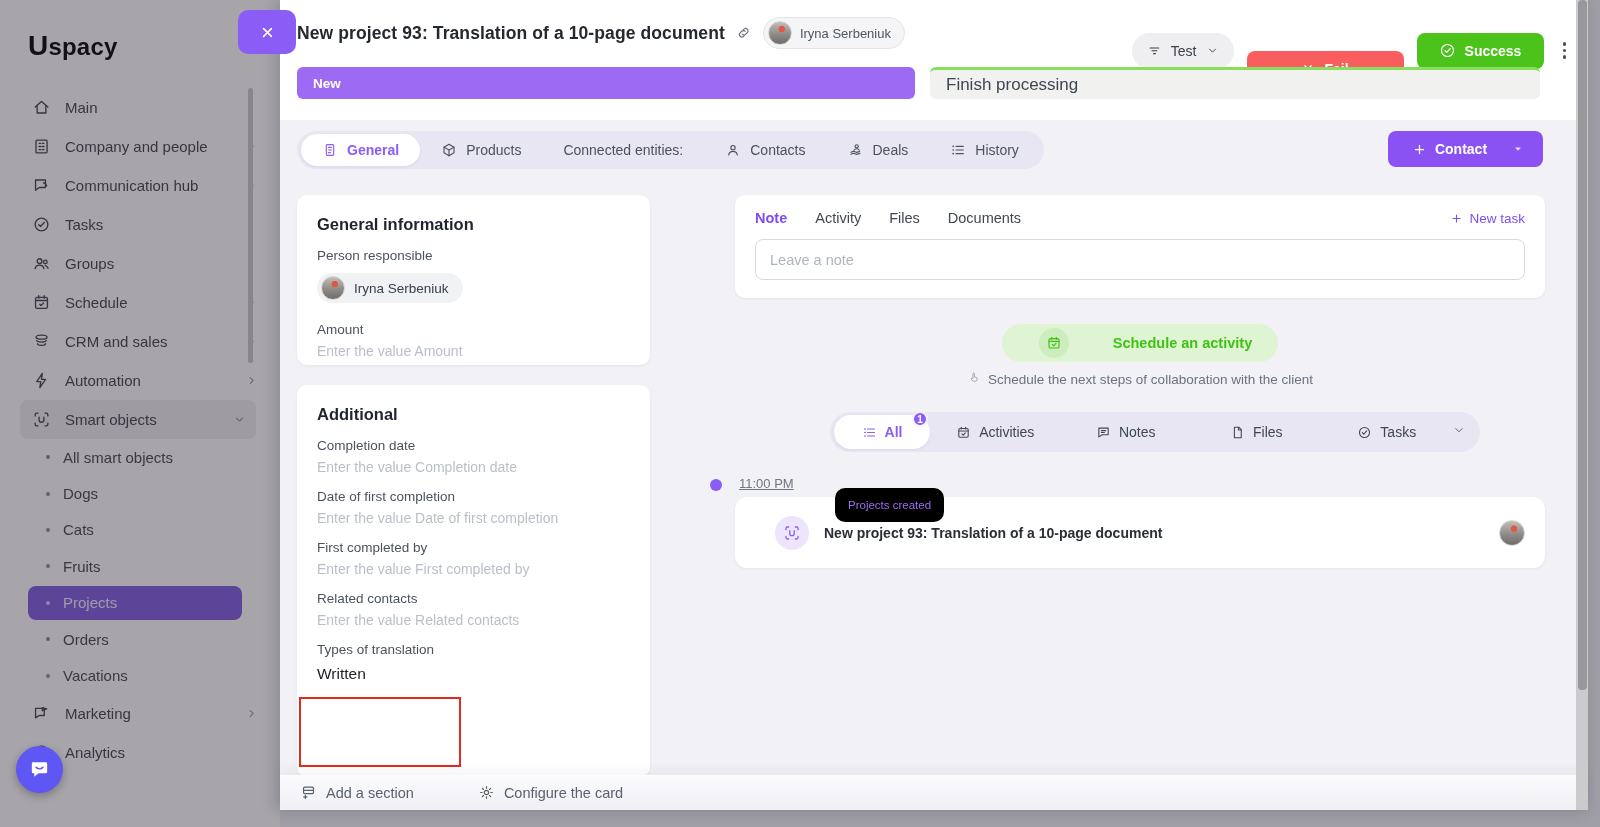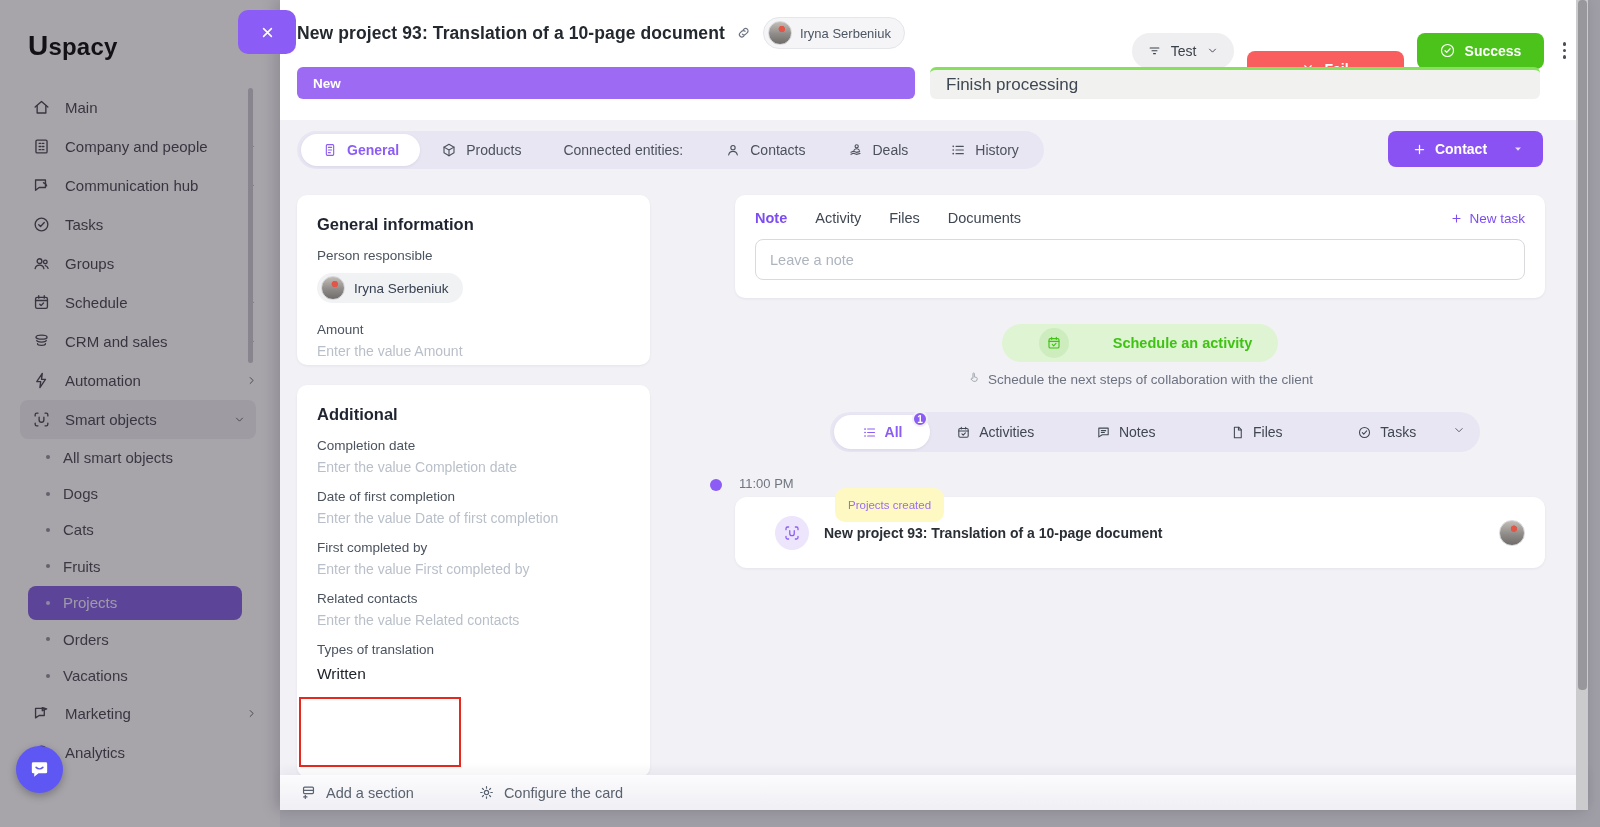--- a/index.html
+++ b/index.html
@@ -97,23 +97,23 @@
   .hint-row { position:absolute; left:455px; top:251px; width:810px; display:flex; justify-content:center; align-items:center; gap:8px; color:#6b7280; font-size:13.5px; }
   .hint-row .hand { color:#9aa0a8; }
 
   .filterbar { position:absolute; left:550px; top:292px; width:650px; height:40px; background:#e9e6f4; border-radius:20px; display:flex; align-items:center; padding:0 4px; }
   .ftab { flex:1; display:flex; align-items:center; justify-content:center; gap:8px; font-size:14px; color:#3f4752; cursor:pointer; height:34px; }
   .ftab.active { flex:0 0 96px; background:#fff; border-radius:17px; color:#8b5cf6; font-weight:bold; box-shadow:0 1px 3px rgba(20,20,60,.08); position:relative; }
   .fbadge { position:absolute; top:-4px; right:2px; min-width:16px; height:16px; border-radius:8px; background:#8b5cf6; border:2px solid #f2f1f6; color:#fff; font-size:10px; font-weight:bold; display:flex; align-items:center; justify-content:center; }
   .fchev { color:#5a6069; padding-right:10px; cursor:pointer; }
 
   .tl-dot { position:absolute; left:430px; top:359px; width:12px; height:12px; border-radius:50%; background:#8b5cf6; }
-  .tl-time { position:absolute; left:459px; top:356px; font-size:13px; color:#6f7680; }
+  .tl-time { position:absolute; left:459px; top:356px; font-size:13px; color:#6f7680;text-decoration:underline; }
   .tl-card { left:455px; top:377px; width:810px; height:71px; border-radius:12px; display:flex; align-items:center; padding:0 20px; }
-  .tl-badge { position:absolute; left:100px; top:-9px; height:32px; background:#fef9c3; color:#9b6cf1; font-size:11.5px; border-radius:10px; display:flex; align-items:center; padding:17px 13px; }
+  .tl-badge { position:absolute; left:100px; top:-9px; height:32px; background:#000000; color:#9b6cf1; font-size:11.5px; border-radius:10px; display:flex; align-items:center; padding:17px 13px; }
   .tl-ic { width:34px; height:34px; border-radius:50%; background:#ece5fb; color:#8b5cf6; display:flex; align-items:center; justify-content:center; margin-left:20px; }
   .tl-title { margin-left:15px; font-size:14px; font-weight:bold; color:#2a2f36; }
   .tl-av { margin-left:auto; }
 
   .panel-footer { position:absolute; left:0; right:0; bottom:0; height:35px; background:linear-gradient(180deg,#fcfcfe,#efeff4); box-shadow:0 -5px 10px rgba(40,40,80,.05); display:flex; align-items:center; gap:64px; padding-left:20px; font-size:14.5px; color:#59626e; }
   .foot-item { display:flex; align-items:center; gap:9px; cursor:pointer; }
 
   .scrollbar { position:absolute; right:0; top:0; width:12px; height:810px; background:#cbcbce; z-index:12; }
   .scroll-thumb { margin:0 auto; width:9px; height:690px; background:#98989c; border-radius:4px; }
 

